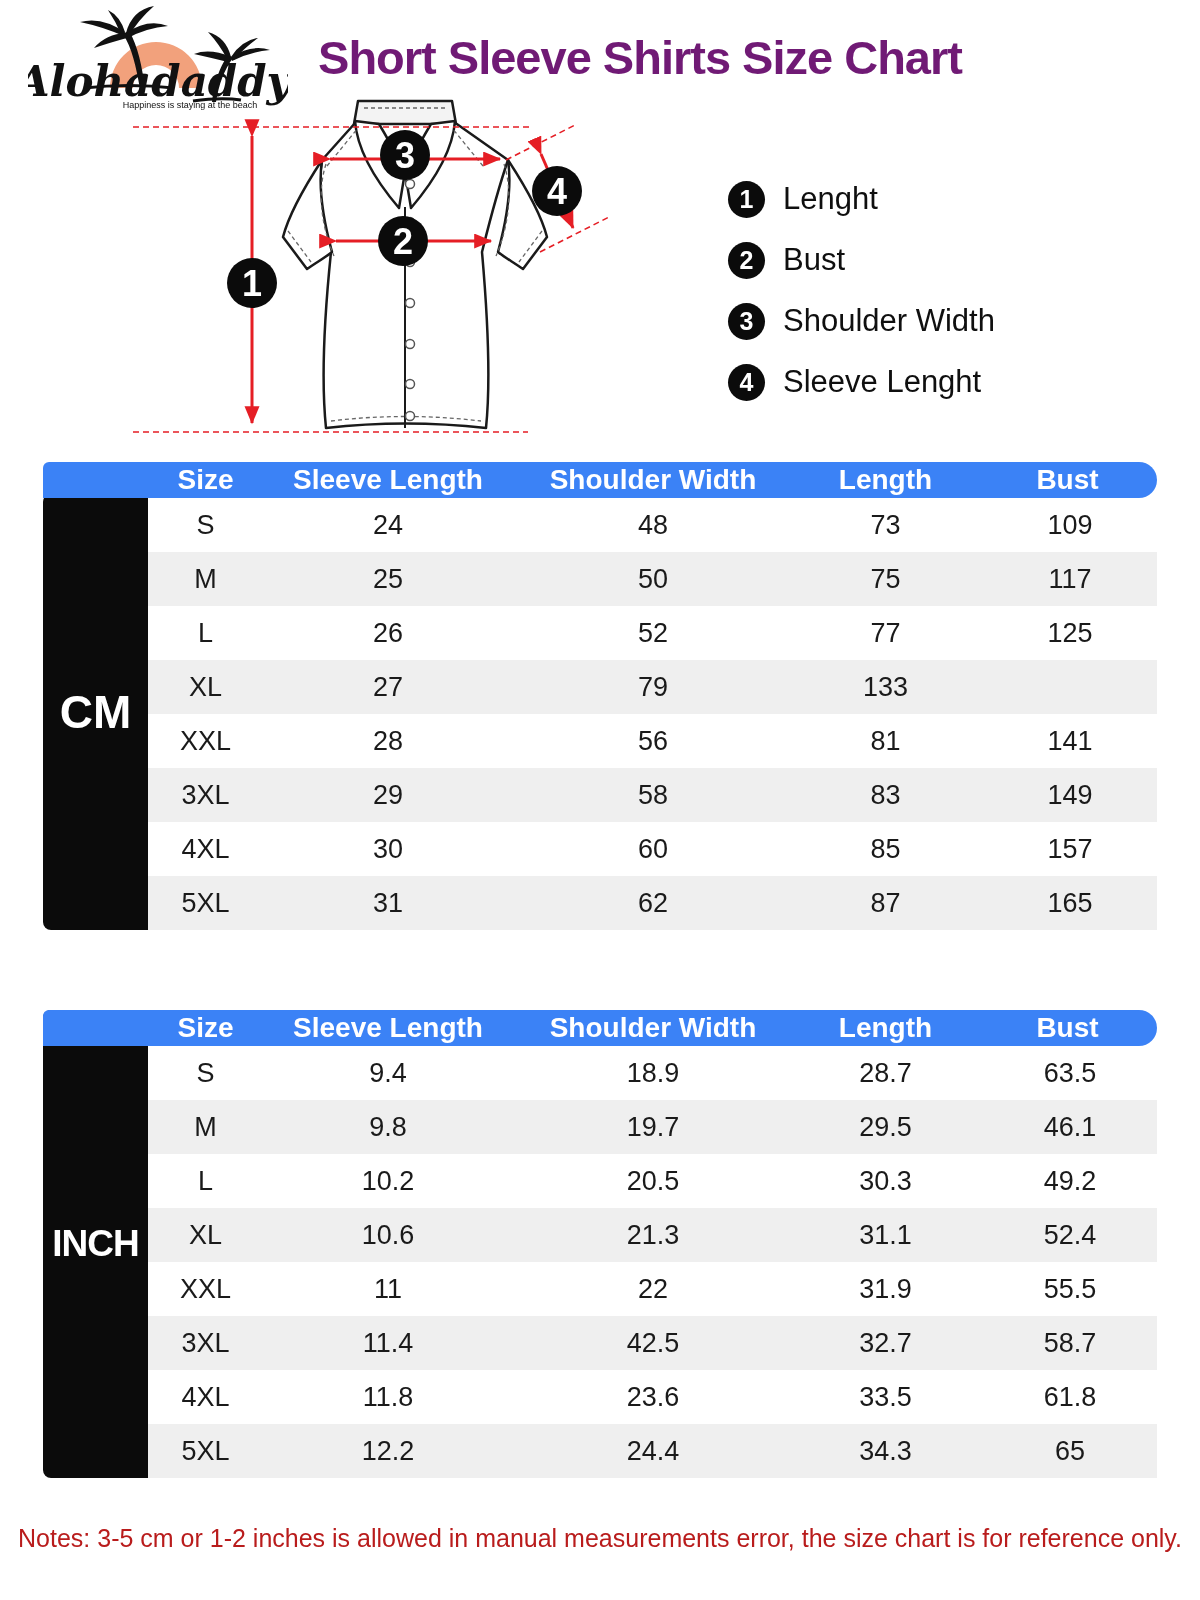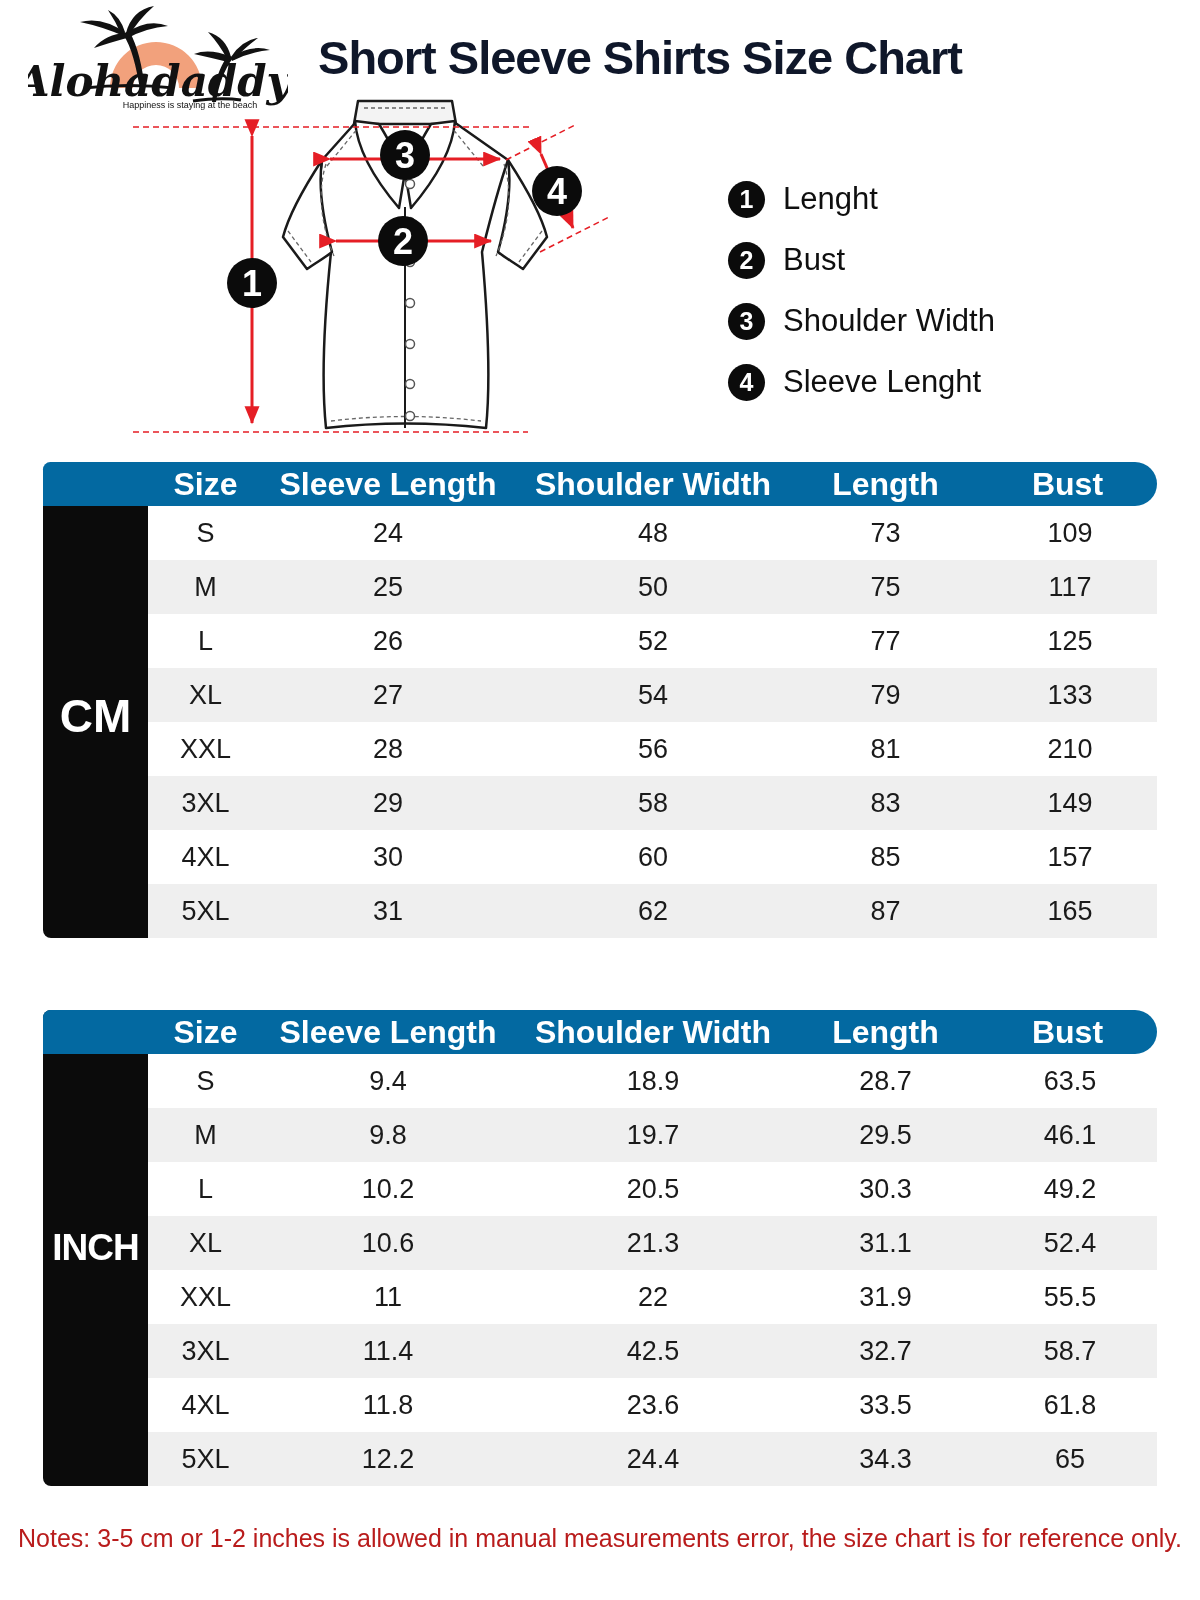--- a/index.html
+++ b/index.html
@@ -1,43 +1,43 @@
 <!DOCTYPE html>
 <html><head>
 <meta charset="utf-8">
 <style>
   html,body{margin:0;padding:0;background:#fff;}
   #page{position:relative;width:1200px;height:1600px;background:#fff;overflow:hidden;
         font-family:"Liberation Sans",sans-serif;color:#111;}
 
   
   #title{position:absolute;left:80px;top:30px;width:1120px;margin:0;text-align:center;
-         font-size:47px;font-weight:bold;letter-spacing:-1px;color:#0f172a;}
+         font-size:47px;font-weight:bold;letter-spacing:-1px;color:#701a75;}
   #logo{position:absolute;left:28px;top:4px;}
 
   
   #shirt-svg{position:absolute;left:120px;top:95px;}
   #legend{position:absolute;left:728px;top:180px;display:flex;flex-direction:column;gap:23px;}
   .legend-item{display:flex;align-items:center;gap:18px;height:38px;}
   .num-badge{width:37px;height:37px;border-radius:50%;background:#0b0b0b;color:#fff;
              font-size:25px;font-weight:bold;line-height:37px;text-align:center;flex:0 0 37px;}
   .legend-label{font-size:31px;color:#0f0f0f;}
 
   
   .size-table{position:absolute;left:43px;width:1114px;}
   #cm-table{top:462px;}
   #inch-table{top:1010px;}
   .band{position:absolute;left:0;top:0;bottom:0;width:105px;background:#0b0b0b;
         border-radius:8px 0 0 8px;display:flex;align-items:center;justify-content:center;
         color:#fff;font-weight:bold;}
   #cm-table .band{font-size:46px;margin-top:32px;}
   #inch-table .band{font-size:37px;letter-spacing:-1px;}
-  .thead{position:relative;height:44px;background:#0369a1;border-radius:8px 24px 24px 0;
+  .thead{position:relative;height:36px;background:#3b82f6;border-radius:8px 24px 24px 0;
          display:grid;grid-template-columns:105px 115px 250px 280px 185px 179px;
-         align-items:center;text-align:center;color:#fff;font-size:32px;font-weight:bold;}
+         align-items:center;text-align:center;color:#fff;font-size:28px;font-weight:bold;}
   .tbody{margin-left:105px;}
   .tr{display:grid;grid-template-columns:115px 250px 280px 185px 184px;height:54px;
       align-items:center;text-align:center;font-size:27px;color:#1a1a1a;background:#fff;}
   .tr.alt{background:#efefef;}
 
   
   #notes{position:absolute;left:0;top:1524px;width:1200px;text-align:center;
          font-size:25px;color:#b91c1c;}
 </style>
 </head>
@@ -180,30 +180,29 @@
       <div class="tr">
           <span>L</span>
           <span>26</span>
           <span>52</span>
           <span>77</span>
           <span>125</span>
         </div>
       <div class="tr alt">
           <span>XL</span>
           <span>27</span>
-          <span>54</span>
           <span>79</span>
           <span>133</span>
         </div>
       <div class="tr">
           <span>XXL</span>
           <span>28</span>
           <span>56</span>
           <span>81</span>
-          <span>210</span>
+          <span>141</span>
         </div>
       <div class="tr alt">
           <span>3XL</span>
           <span>29</span>
           <span>58</span>
           <span>83</span>
           <span>149</span>
         </div>
       <div class="tr">
           <span>4XL</span>

